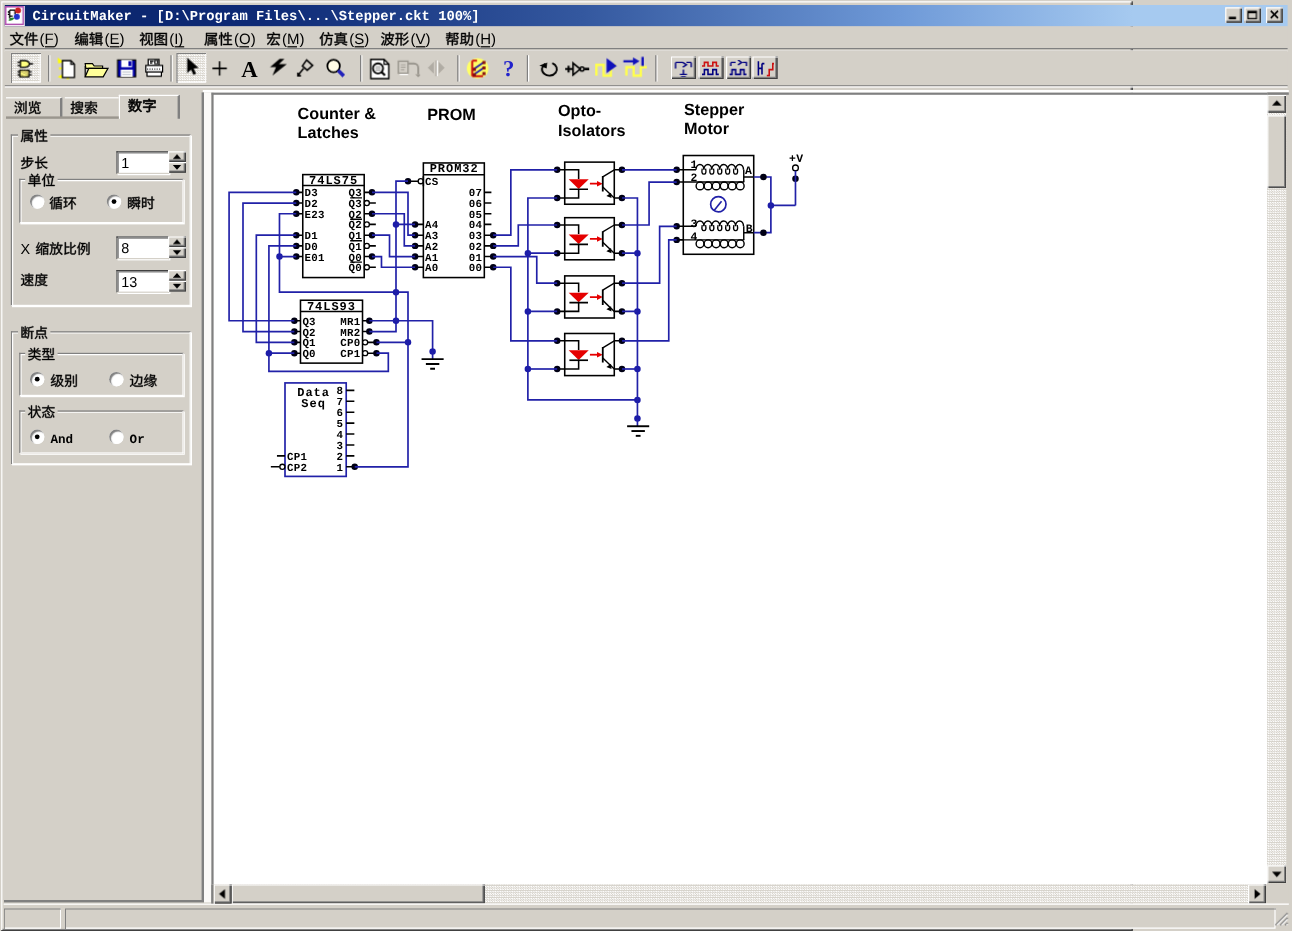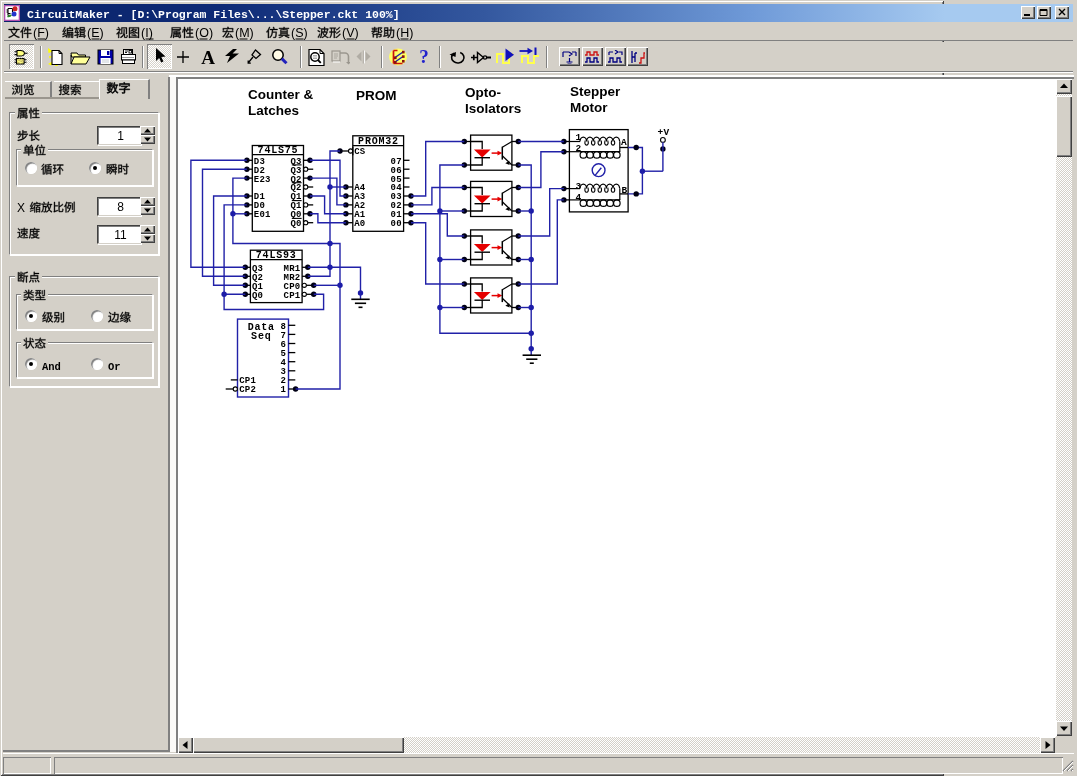--- a/index.html
+++ b/index.html
@@ -1,20 +1,20 @@
 <!DOCTYPE html>
 <html><head><meta charset="utf-8"><title>CircuitMaker</title>
 <style>
 *{margin:0;padding:0;box-sizing:border-box}
 html,body{width:1077px;height:776px;overflow:hidden;background:#d4d0c8;
  font-family:"Liberation Sans",sans-serif;-webkit-font-smoothing:antialiased}
 .ab{position:absolute}
 #win{position:absolute;left:0;top:0;width:944px;height:776px;background:#d4d0c8;transform:translateZ(0);
  box-shadow:inset 1px 1px 0 #d4d0c8, inset -1px -1px 0 #404040,
-            inset 2px 2px 0 #fff, inset -2px -2px 0 #808080;text-align:center;}
+            inset 2px 2px 0 #fff, inset -2px -2px 0 #808080;}
 #title{left:4px;top:4px;width:1069px;height:18px;
  background:linear-gradient(to right,#0a246a 0%,#0e2a76 20%,#34589f 45%,#6f9ad8 70%,#a6caf0 88%);}
 #title .txt{position:absolute;left:23px;top:3.5px;color:#fff;
  font-family:"Liberation Mono",monospace;font-weight:bold;font-size:11.5px;letter-spacing:0px;white-space:pre}
 .tbtn{position:absolute;top:2px;width:14px;height:13px;background:#d4d0c8;
  box-shadow:inset 1px 1px 0 #fff, inset -1px -1px 0 #404040, inset -2px -2px 0 #808080;}
 .sep{position:absolute;top:46px;width:2px;height:22px;border-left:1px solid #808080;border-right:1px solid #fff}
 .tglbtn{position:absolute;top:44px;width:25px;height:25px;
  box-shadow:inset 1px 1px 0 #808080, inset -1px -1px 0 #fff;
  background-image:conic-gradient(#fff 25%,#d6d2ca 0 50%,#fff 0 75%,#d6d2ca 0);background-size:2px 2px;}
@@ -249,21 +249,21 @@
 <div class="sbtn" style="left:140px;top:197px">
       <svg width="15" height="9">
         <path d="M7.5 2.5 L11 6.5 L4 6.5 Z" fill="#000"></path>
       </svg>
     </div>
 <div class="sbtn" style="left:140px;top:206px">
       <svg width="15" height="9">
         <path d="M7.5 6.5 L11 2.5 L4 2.5 Z" fill="#000"></path>
       </svg>
     </div>
-<div class="spin" style="left:97px;top:225px">11</div>
+<div class="spin" style="left:97px;top:225px">13</div>
 <div class="sbtn" style="left:140px;top:225px">
       <svg width="15" height="9">
         <path d="M7.5 2.5 L11 6.5 L4 6.5 Z" fill="#000"></path>
       </svg>
     </div>
 <div class="sbtn" style="left:140px;top:234px">
       <svg width="15" height="9">
         <path d="M7.5 6.5 L11 2.5 L4 2.5 Z" fill="#000"></path>
       </svg>
     </div>

